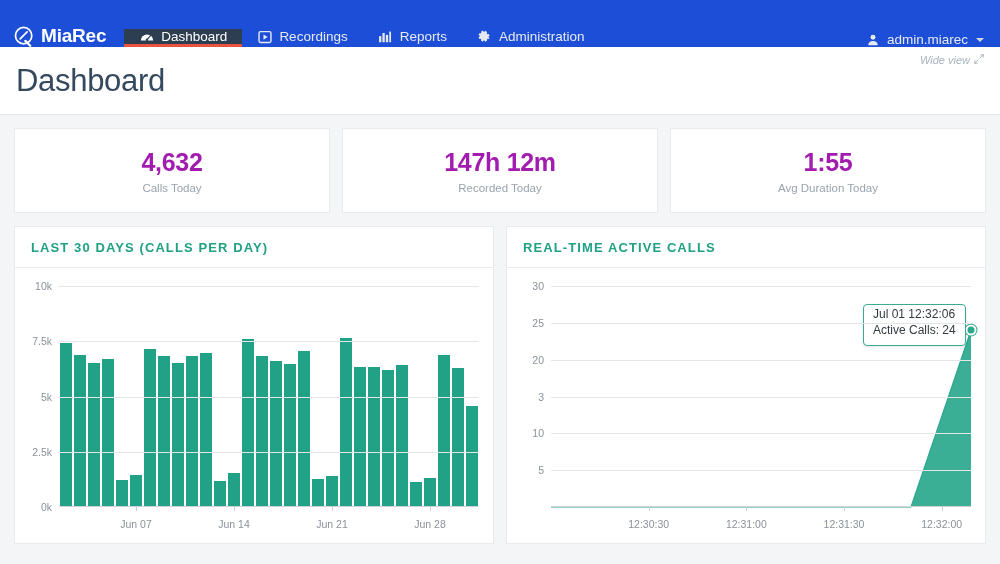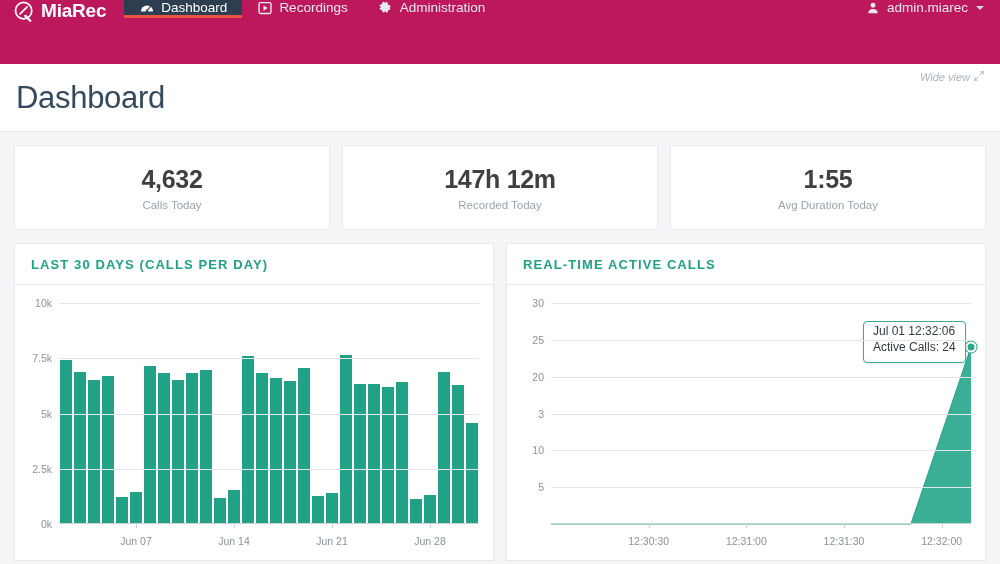--- a/index.html
+++ b/index.html
@@ -5,24 +5,24 @@
   * { box-sizing: border-box; margin: 0; padding: 0; }
   html, body {
     width: 1000px; height: 564px;
     background: #f4f5f7;
     font-family: "Liberation Sans", sans-serif;
     overflow: hidden;
   }
 
   
   .navbar {
-    height: 64px;
-    background: #be185d;
+    height: 47px;
+    background: #1d4ed8;
     display: flex;
-    align-items: flex-start;
+    align-items: flex-end;
     position: relative;
   }
   .brand {
     display: flex; align-items: center; gap: 6px;
     padding: 0 18px 0 14px;
     color: #ffffff;
     font-size: 19px;
     font-weight: bold;
     letter-spacing: -0.2px;
   }
@@ -90,21 +90,21 @@
   .stats-row { display: flex; gap: 12px; }
   .stat-card {
     flex: 1 1 0;
     background: #ffffff;
     border: 1px solid #e8eaed;
     height: 85px;
     display: flex; flex-direction: column;
     align-items: center; justify-content: center;
     gap: 5px;
   }
-  .stat-value { font-size: 25px; color: #404040; font-weight: bold; letter-spacing: -0.3px; }
+  .stat-value { font-size: 25px; color: #a21caf; font-weight: bold; letter-spacing: -0.3px; }
   .stat-label { font-size: 11.5px; color: #9aa3ad; }
 
   .panels-row { display: flex; gap: 12px; margin-top: 13px; }
   .panel {
     flex: 1 1 0;
     background: #ffffff;
     border: 1px solid #e8eaed;
     height: 318px;
     display: flex; flex-direction: column; justify-content: center;
   }
@@ -216,20 +216,31 @@
     <a class="nav-item">
       <span class="nav-icon">
         <svg viewBox="0 0 16 16" width="14" height="14">
           <rect x="1.2" y="1.8" width="13.6" height="12.4" rx="1.6" fill="none" stroke="#e6eaee" stroke-width="1.6"></rect>
           <path d="M6.3 5 L11 8 L6.3 11 Z" fill="#e6eaee"></path>
         </svg>
       </span>
       <span>Recordings</span>
     </a>
 
+    <a class="nav-item">
+      <span class="nav-icon">
+        <svg viewBox="0 0 16 16" width="14" height="14">
+          <rect x="1.2" y="7" width="2.6" height="7" fill="#e6eaee"></rect>
+          <rect x="5.1" y="3.4" width="2.6" height="10.6" fill="#e6eaee"></rect>
+          <rect x="9" y="5.6" width="2.6" height="8.4" fill="#e6eaee"></rect>
+          <rect x="12.9" y="1.8" width="2" height="12.2" fill="#e6eaee"></rect>
+        </svg>
+      </span>
+      <span>Reports</span>
+    </a>
 
     <a class="nav-item">
       <span class="nav-icon">
         <svg viewBox="0 0 16 16" width="14" height="14">
           <path fill="#e6eaee" d="M8 5.1A2.9 2.9 0 1 0 8 10.9 2.9 2.9 0 0 0 8 5.1zm0 4.4A1.5 1.5 0 1 1 8 6.5a1.5 1.5 0 0 1 0 3z"></path>
           <path fill="#e6eaee" d="M14.4 9.2l-1.2-.5a5.4 5.4 0 0 0 0-1.4l1.2-.5-.9-2.2-1.3.3a5.4 5.4 0 0 0-1-1l.3-1.3L9.3.7l-.5 1.2a5.4 5.4 0 0 0-1.4 0L6.9.7 4.7 1.6 5 2.9a5.4 5.4 0 0 0-1 1l-1.3-.3-.9 2.2 1.2.5a5.4 5.4 0 0 0 0 1.4l-1.2.5.9 2.2 1.3-.3a5.4 5.4 0 0 0 1 1l-.3 1.3 2.2.9.5-1.2a5.4 5.4 0 0 0 1.4 0l.5 1.2 2.2-.9-.3-1.3a5.4 5.4 0 0 0 1-1l1.3.3z"></path>
         </svg>
       </span>
       <span>Administration</span>
     </a>

